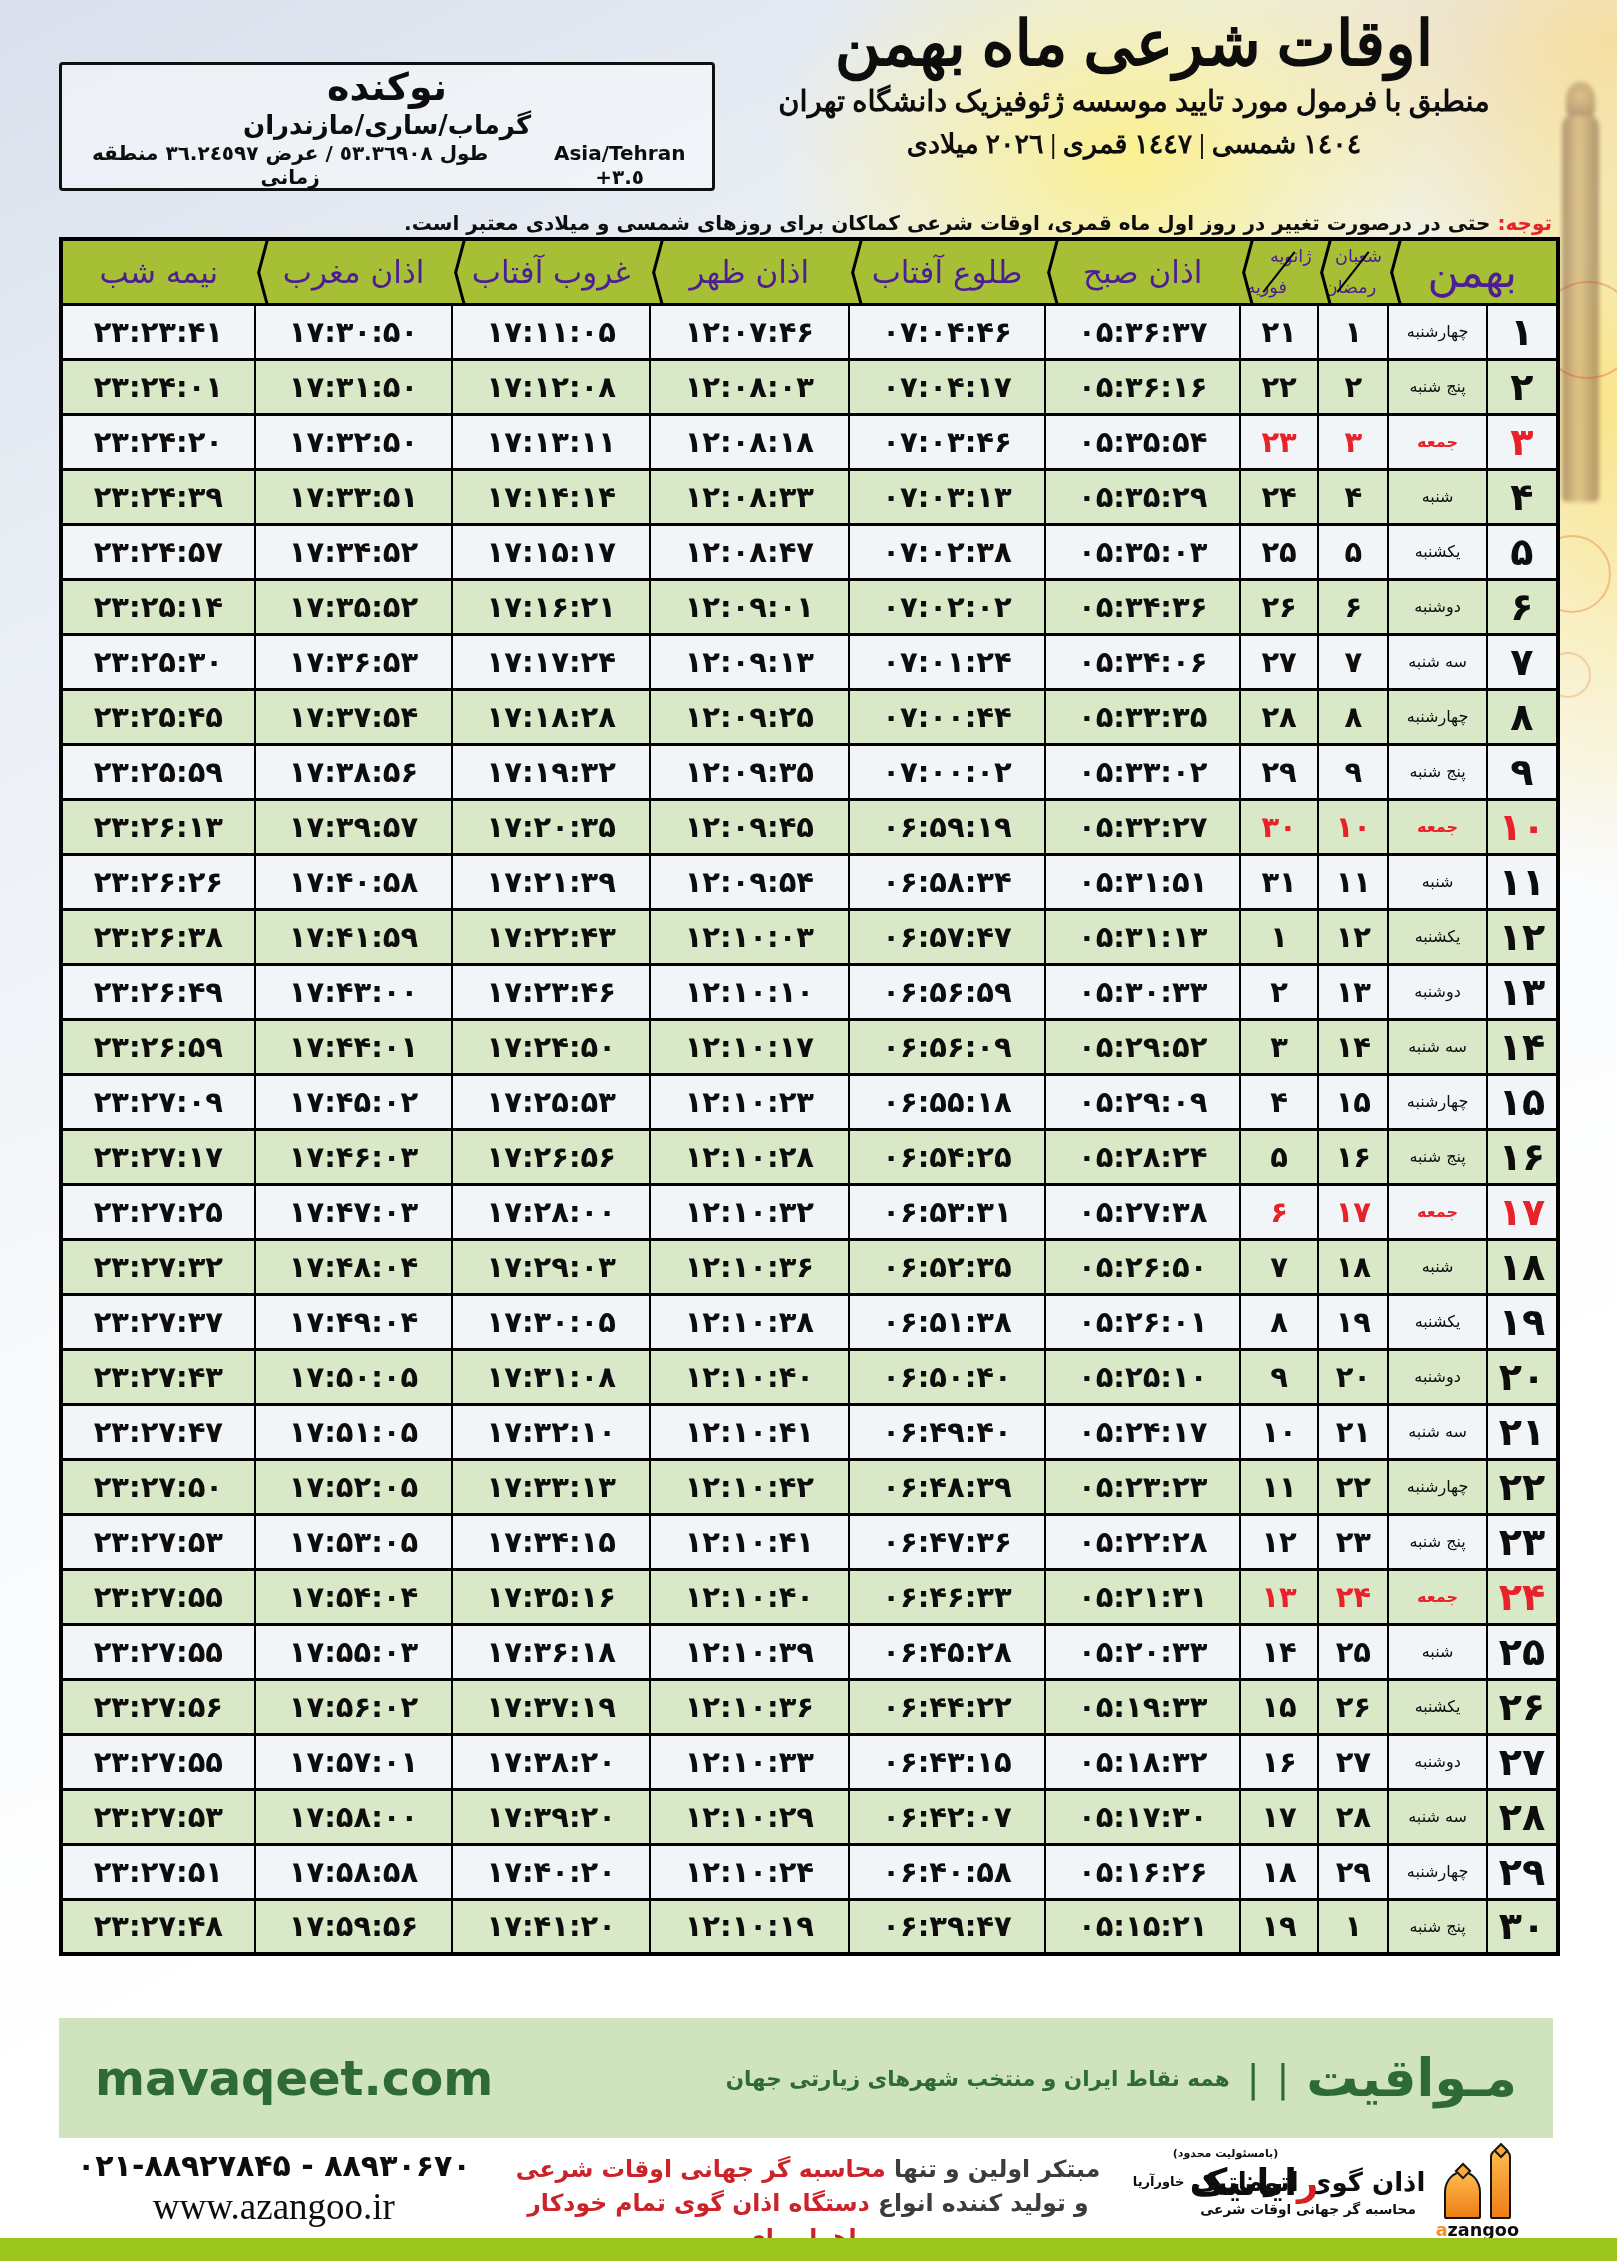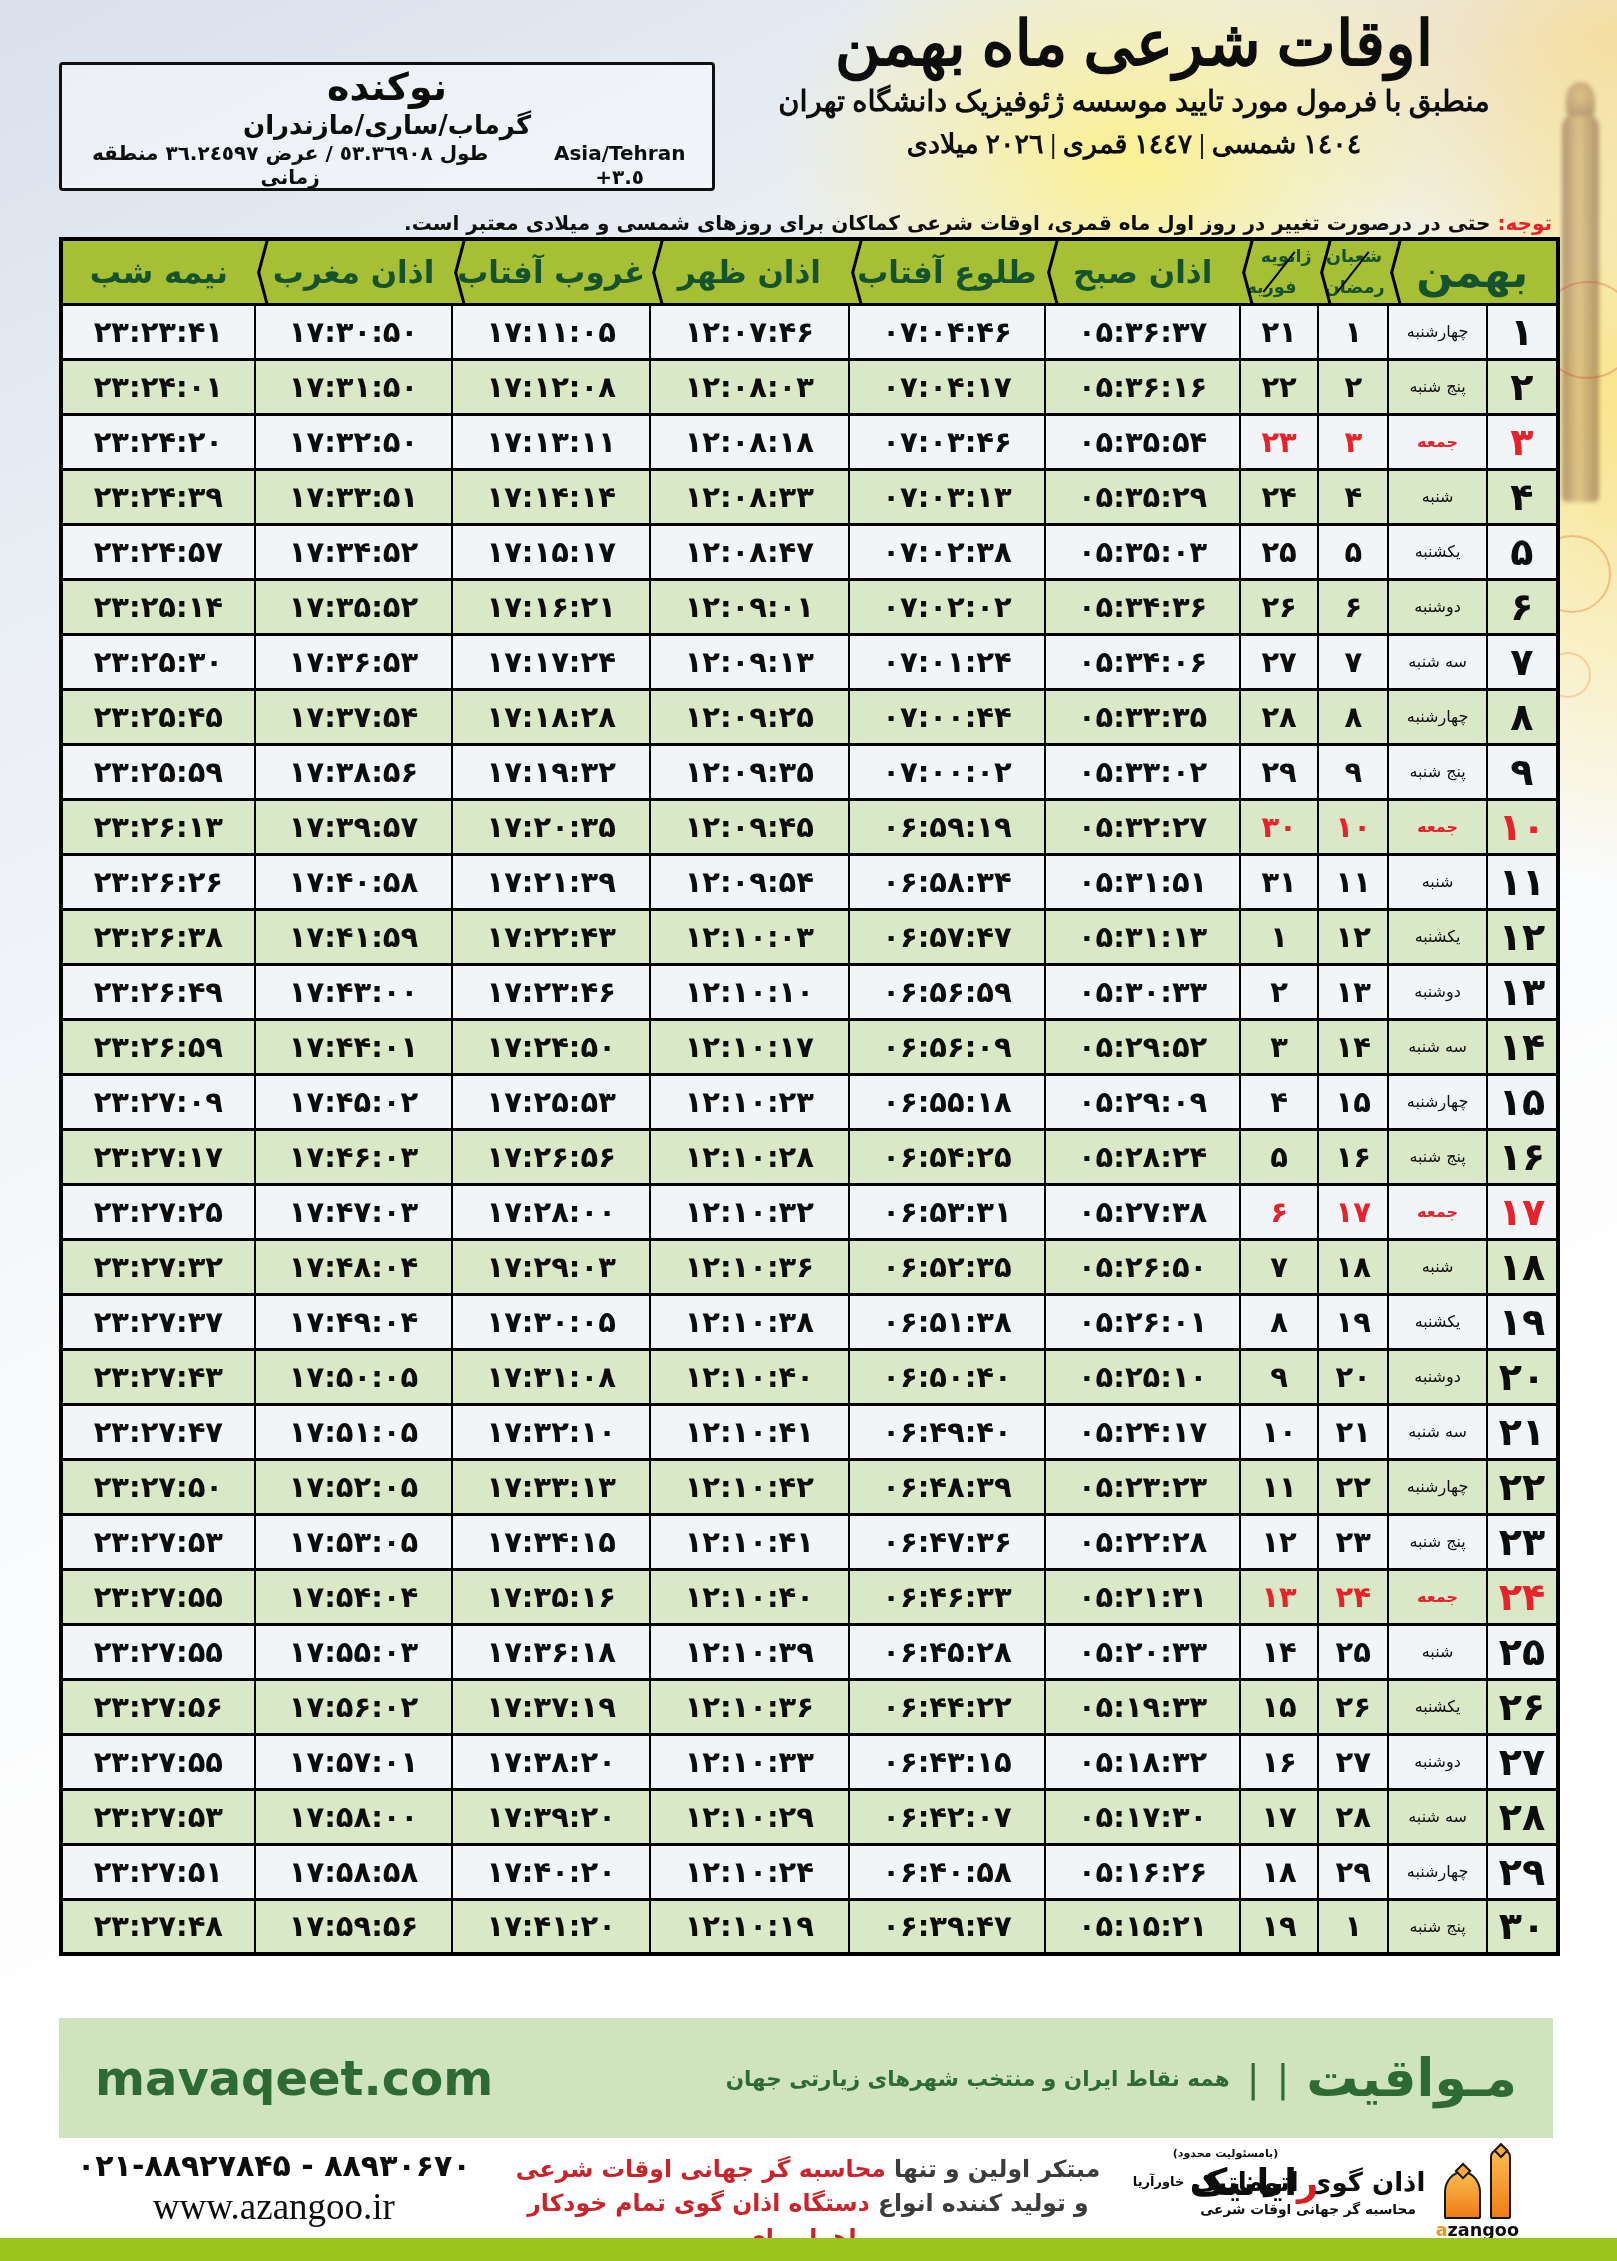--- a/index.html
+++ b/index.html
@@ -34,21 +34,21 @@
   .main-title { font-size:63px; font-weight:bold; line-height:1.2; }
   .sub-title { font-size:29px; font-weight:bold; margin-top:1.3px; }
   .years-line { font-size:27px; font-weight:bold; margin-top:10.4px; direction:ltr; }
   .note-line { position:absolute; right:65px; top:211px; width:1494px; text-align:right; font-size:20px; font-weight:bold; }
   .note-label { color:#e8222a; }
 
   
   table.prayer { position:absolute; left:60px; top:237px; width:1501px; border-collapse:collapse;
     table-layout:fixed; direction:rtl; border:4.6px solid #000; }
   thead th { background:#a6bf35; height:65px; border:0; border-bottom:3.9px solid #000; position:relative;
-    font-weight:bold; color:#14532d; overflow:visible; }
+    font-weight:normal; color:#4c1d95; overflow:visible; }
   thead th::before { content:""; position:absolute; left:2px; top:calc(50% - 33px); width:2.6px; height:34px;
     background:#000; transform:rotate(15deg); transform-origin:50% 100%; }
   thead th::after  { content:""; position:absolute; left:2px; top:50%; width:2.6px; height:34px;
     background:#000; transform:rotate(-15deg); transform-origin:50% 0%; }
   thead th:last-child::before, thead th:last-child::after { display:none; }
   .th-month { font-size:43px; }
   .th-time { font-size:31px; }
   .th-stack { font-size:17.6px; }
   .stack-wrap { position:relative; height:100%; display:flex; flex-direction:column; justify-content:space-between; padding:5.2px 6.5px; }
   .stack-wrap .w-top { align-self:flex-start; }

